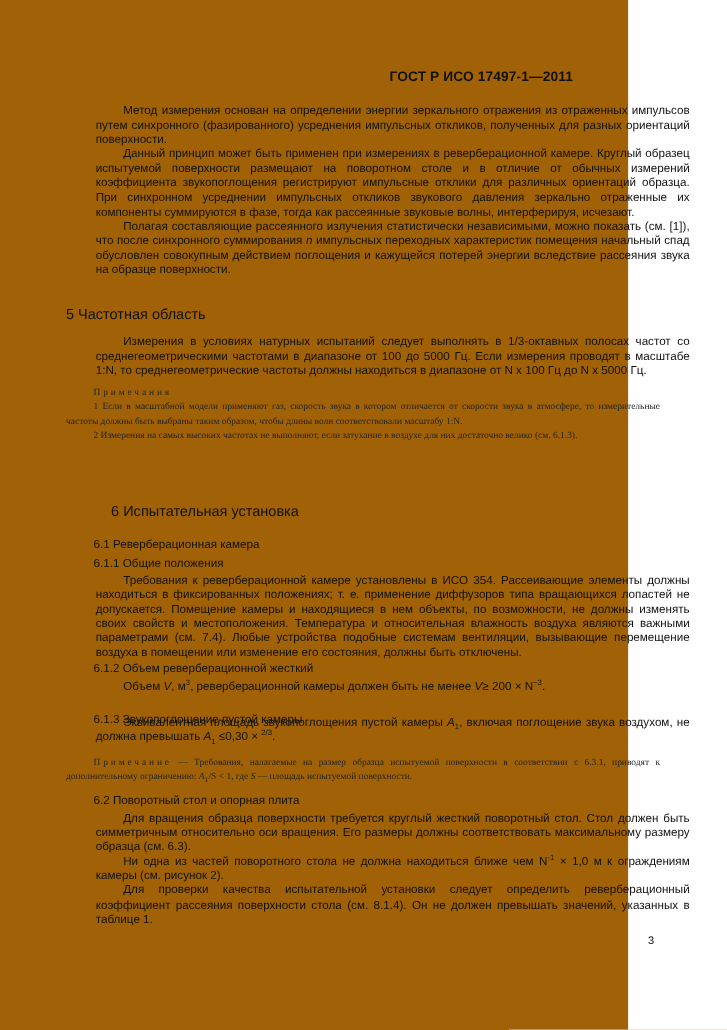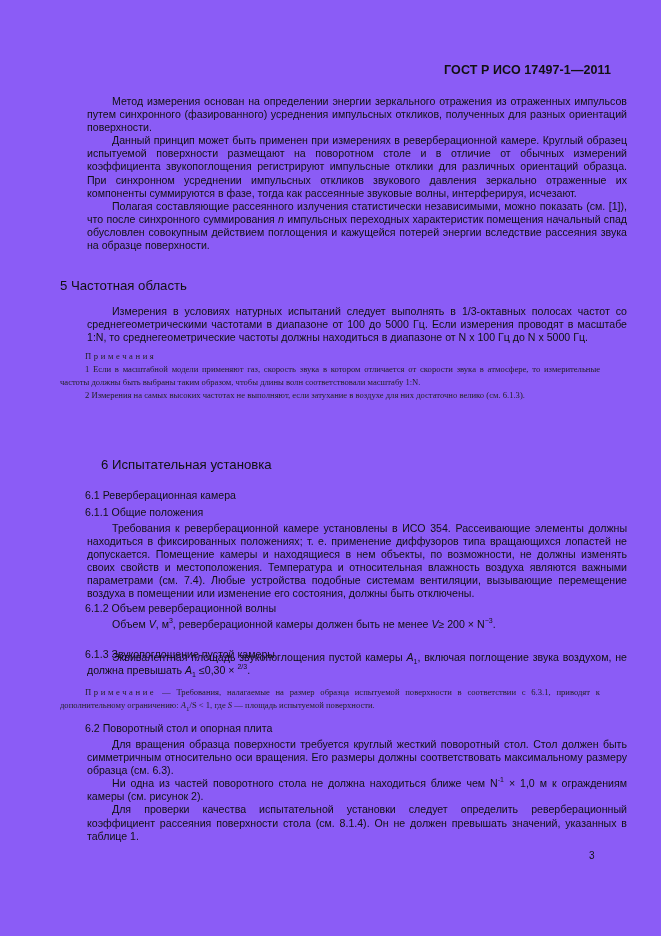--- a/index.html
+++ b/index.html
@@ -1,18 +1,18 @@
 <!DOCTYPE html>
 <html><head>
 <meta charset="utf-8">
 <style>
   html, body { margin: 0; padding: 0; background: #ffffff; }
   body { width: 661px; height: 936px; position: relative; overflow: hidden;
          font-family: "Liberation Sans", sans-serif; color: #111; }
-  .page { position: absolute; left: 0; top: 0; width: 661px; height: 936px; background: #8b5cf6; }
+  .page { position: absolute; left: 0; top: 0; width: 571px; height: 936px; background: #a16207; }
   .header { position: absolute; top: 63px; right: 50px; font-weight: bold; font-size: 12.5px; letter-spacing: 0.1px; }
   .txt { position: absolute; left: 60px; width: 540px; font-size: 10.6px; line-height: 13.1px; text-align: justify; margin-left: 27px; }
   .txt p { margin: 0; text-indent: 25px; }
   .note { position: absolute; left: 60px; width: 540px; font-size: 8.6px; line-height: 13.1px; text-align: justify; color: #222; }
   .note p { margin: 0; text-indent: 25px; font-family: Liberation Serif, serif; }
   .spaced { letter-spacing: 2.6px; }
   .h1 { position: absolute; left: 60px; font-weight: normal; font-size: 13.2px; }
   .h2 { position: absolute; left: 85px; font-weight: normal; font-size: 10.6px; }
   .pagenum { position: absolute; top: 850px; left: 589px; font-size: 10px; }
   sub, sup { font-size: 7px; line-height: 0; }
@@ -45,21 +45,21 @@
 
   <div class="h1" style="top:457px;margin-left:41px;">6 Испытательная установка</div>
 
   <div class="h2" style="top:489px;">6.1 Реверберационная камера</div>
   <div class="h2" style="top:506px;">6.1.1 Общие положения</div>
 
   <div class="txt" style="top:522px;">
     <p>Требования к реверберационной камере установлены в ИСО 354. Рассеивающие элементы должны находиться в фиксированных положениях; т. е. применение диффузоров типа вращающихся лопастей не допускается. Помещение камеры и находящиеся в нем объекты, по возможности, не должны изменять своих свойств и местоположения. Температура и относительная влажность воздуха являются важными параметрами (см. 7.4). Любые устройства подобные системам вентиляции, вызывающие перемещение воздуха в помещении или изменение его состояния, должны быть отключены.</p>
   </div>
 
-  <div class="h2" style="top:602px;">6.1.2 Объем реверберационной волны</div>
+  <div class="h2" style="top:602px;">6.1.2 Объем реверберационной жесткий</div>
   <div class="txt" style="top:618px;">
     <p><span>Объем </span><span class="i">V</span><span>, м</span><sup>3</sup><span>, реверберационной камеры должен быть не менее </span><span class="i">V</span><span>≥ 200 × N</span><sup>−3</sup><span>.</span></p>
   </div>
 
   <div class="h2" style="top:648px;">6.1.3 Звукопоглощение пустой камеры</div>
   <div class="txt" style="top:651px;">
     <p><span>Эквивалентная площадь звукопоглощения пустой камеры </span><span class="i">A</span><sub>1</sub><span>, включая поглощение звука воздухом, не должна превышать </span><span class="i">A</span><sub>1</sub><span> ≤0,30 × </span><span class="i"></span><sup>2/3</sup><span>.</span></p>
   </div>
 
   <div class="note" style="top:686px;">

